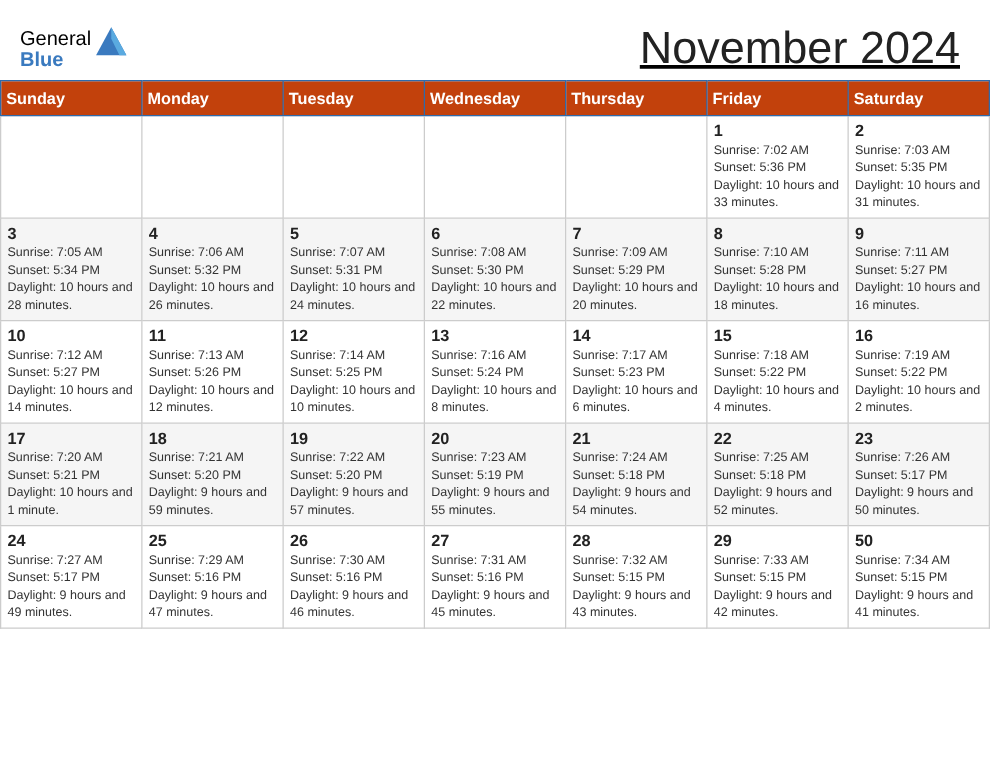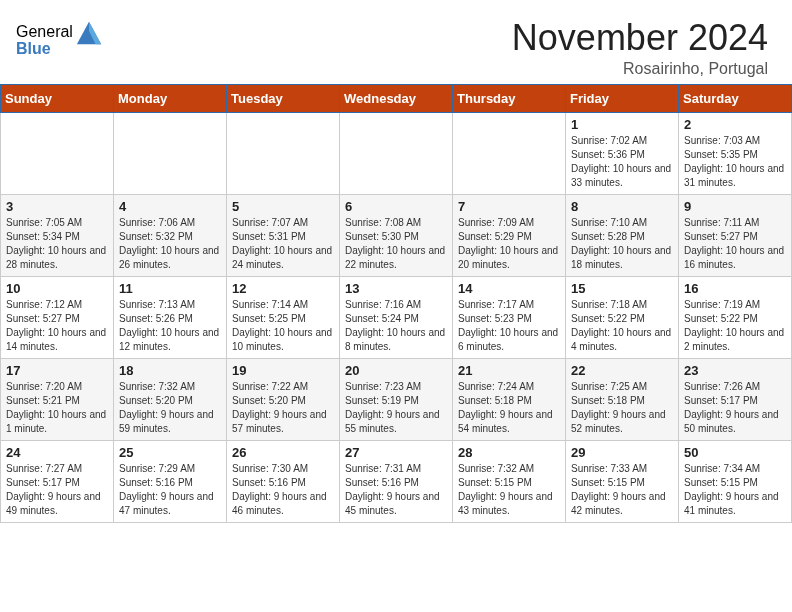--- a/index.html
+++ b/index.html
@@ -25,20 +25,21 @@
       display: flex;
       align-items: center;
     }
     .logo-icon {
       width: 28px;
       height: 28px;
       margin-left: 2px;
     }
     .title-area {
       text-align: right;
+      text-decoration: underline;
     }
     .month-title {
       font-size: 36px;
       font-weight: normal;
       color: #222;
       line-height: 1.1;
     }
     .subtitle {
       font-size: 16px;
       color: #555;
@@ -99,21 +100,20 @@
       <span>General</span>
       <svg class="logo-icon" viewBox="0 0 30 30">
         <polygon points="2,28 15,4 28,28" fill="#3a7abf"></polygon>
         <polygon points="15,4 28,28 22,28 15,14" fill="#5aaae0"></polygon>
       </svg>
     </div>
     <span style="color:#3a7abf;font-size:16px;font-weight:bold;margin-top:-6px;display:block;">Blue</span>
   </div>
   <div class="title-area">
     <div class="month-title">November 2024</div>
-    <div class="subtitle">Rosairinho, Portugal</div>
   </div>
 </div>
 
 <table class="calendar">
   <thead>
     <tr>
     <th>Sunday</th>
         <th>Monday</th>
         <th>Tuesday</th>
         <th>Wednesday</th>
@@ -249,21 +249,21 @@
       <tr class="week-row">
         <td>
           <span class="day-num">17</span>
           <div class="day-info">Sunrise: 7:20 AM
 Sunset: 5:21 PM
 Daylight: 10 hours
 and 1 minute.</div>
         </td>
         <td>
           <span class="day-num">18</span>
-          <div class="day-info">Sunrise: 7:32 AM
+          <div class="day-info">Sunrise: 7:21 AM
 Sunset: 5:20 PM
 Daylight: 9 hours
 and 59 minutes.</div>
         </td>
         <td>
           <span class="day-num">19</span>
           <div class="day-info">Sunrise: 7:22 AM
 Sunset: 5:20 PM
 Daylight: 9 hours
 and 57 minutes.</div>

